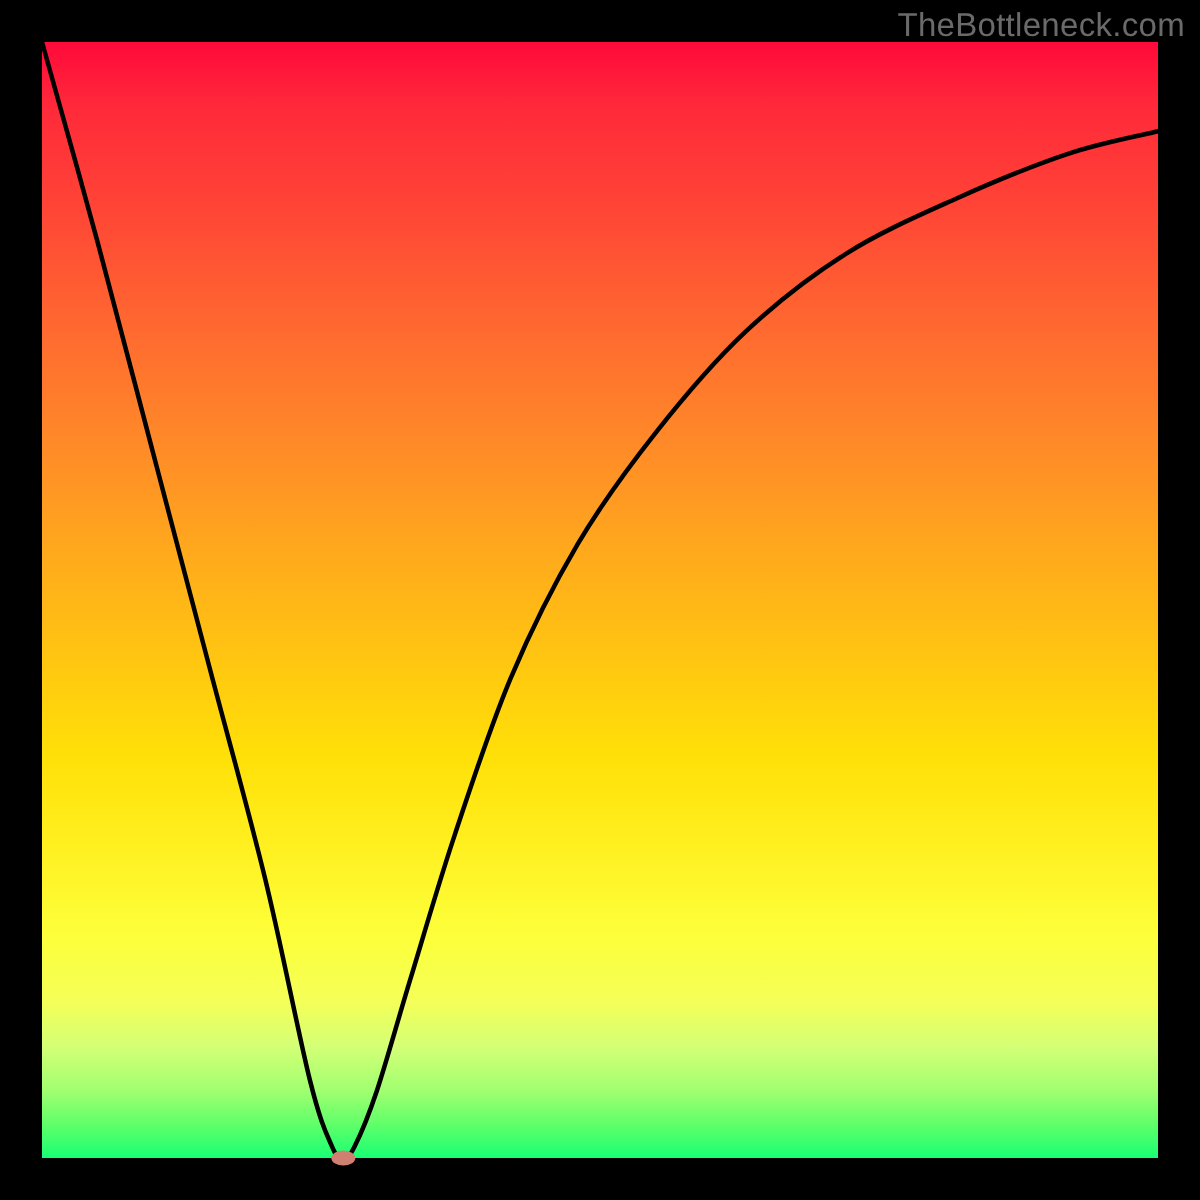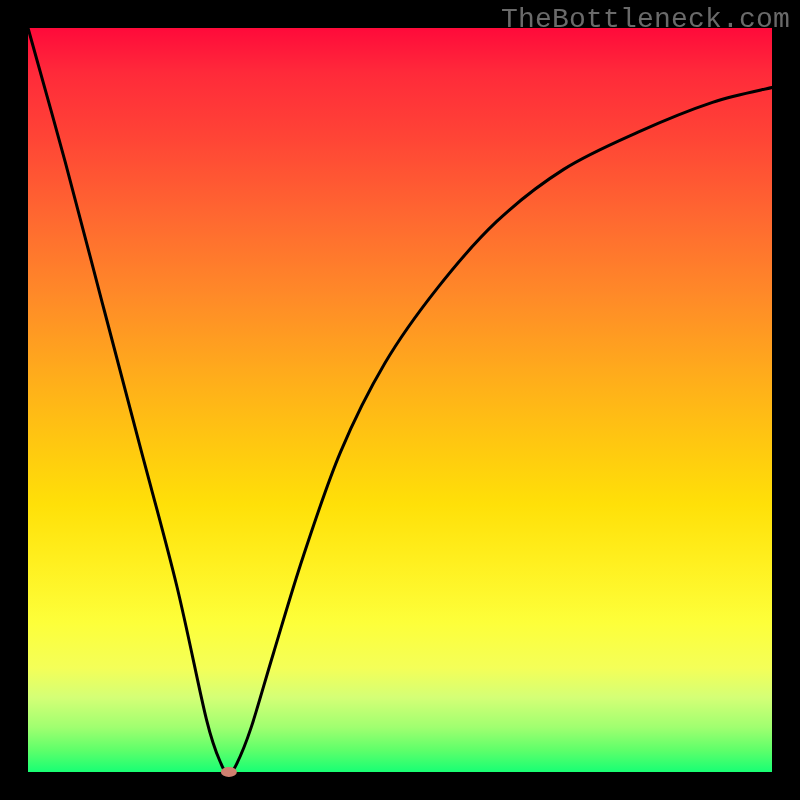--- a/index.html
+++ b/index.html
@@ -36,22 +36,22 @@
       #f4ff58 86%,
       #d4ff76 90%,
       #a0ff70 94%,
       #60ff6a 97%,
       #18ff74 100%);
   }
   .watermark {
     position: absolute;
     top: 4px;
     right: 10px;
-    font-family: Liberation Mono, monospace;
-    font-size: 28px;
+    font-family: Liberation Sans, sans-serif;
+    font-size: 22px;
     color: #6a6a6a;
     letter-spacing: 0.2px;
   }
   .curve-svg {
     position: absolute;
     left: 0;
     top: 0;
     width: 744px;
     height: 744px;
     overflow: visible;

